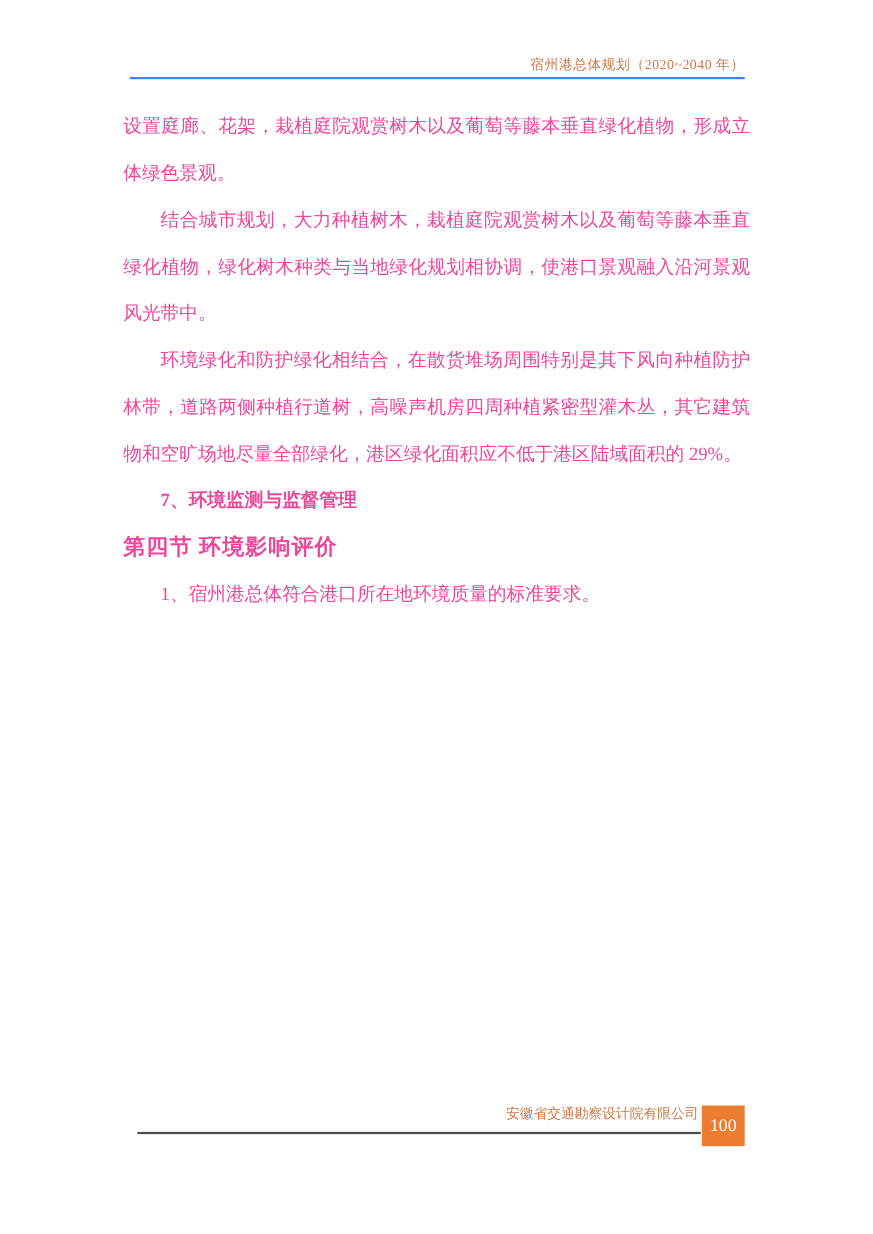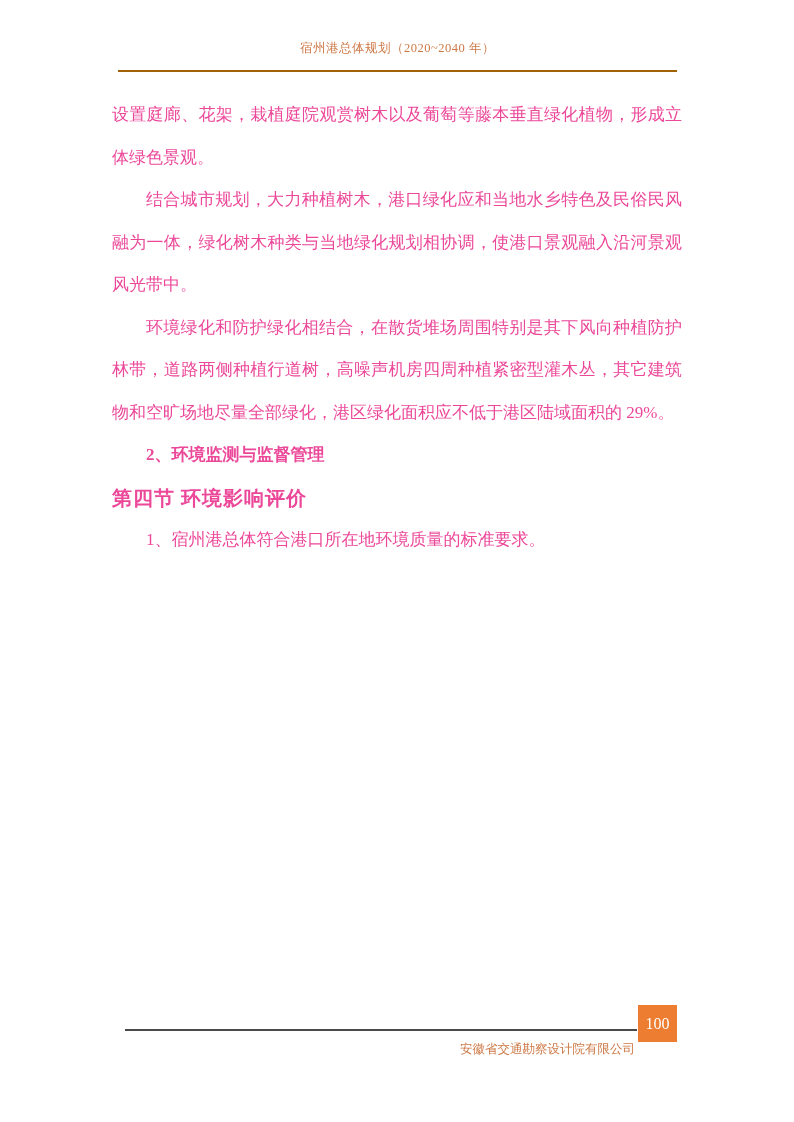--- a/index.html
+++ b/index.html
@@ -13,25 +13,25 @@
     font-family: "Liberation Serif", "DejaVu Serif", serif;
   }
 
   
   .header {
     position: absolute;
     left: 118px;
     top: 0;
     width: 559px;
     height: 72px;
-    border-bottom: 2px solid #a16207;
+    border-bottom: 2px solid #3b82f6;
     display: flex;
     align-items: flex-end;
-    justify-content: center;
-    padding-bottom: 13px;
+    justify-content: flex-end;
+    padding-bottom: 2px;
   }
   .header-title {
     color: #ce7946;
     font-size: 12.5px;
     letter-spacing: 0.5px;
     white-space: nowrap;
   }
 
   
   .doc-body {
@@ -63,21 +63,20 @@
   }
 
   
   .footer-company {
     position: absolute;
     right: 159px;
     top: 1004px;
     color: #ce7946;
     font-size: 12.5px;
     white-space: nowrap;
-    margin-top: 37px;
   }
   .footer-line {
     position: absolute;
     left: 125px;
     top: 1029px;
     width: 512px;
     height: 2px;
     background: #4a4a4a;
   }
   .page-number-box {
@@ -98,23 +97,23 @@
 <body>
 
 <div class="page">
 
   <div class="header">
     <div class="header-title">宿州港总体规划（2020~2040 年）</div>
   </div>
 
   <div class="doc-body">
     <p class="para no-indent">设置庭廊、花架，栽植庭院观赏树木以及葡萄等藤本垂直绿化植物，形成立体绿色景观。</p>
-    <p class="para">结合城市规划，大力种植树木，港口绿化应和当地水乡特色及民俗民风融为一体，绿化树木种类与当地绿化规划相协调，使港口景观融入沿河景观风光带中。</p>
+    <p class="para">结合城市规划，大力种植树木，栽植庭院观赏树木以及葡萄等藤本垂直绿化植物，绿化树木种类与当地绿化规划相协调，使港口景观融入沿河景观风光带中。</p>
     <p class="para">环境绿化和防护绿化相结合，在散货堆场周围特别是其下风向种植防护林带，道路两侧种植行道树，高噪声机房四周种植紧密型灌木丛，其它建筑物和空旷场地尽量全部绿化，港区绿化面积应不低于港区陆域面积的 29%。</p>
-    <h3 class="sub-heading">2、环境监测与监督管理</h3>
+    <h3 class="sub-heading">7、环境监测与监督管理</h3>
     <h2 class="section-heading">第四节 环境影响评价</h2>
     <p class="para">1、宿州港总体符合港口所在地环境质量的标准要求。</p>
   </div>
 
   <div class="footer-company">安徽省交通勘察设计院有限公司</div>
   <div class="footer-line"></div>
   <div class="page-number-box">100</div>
 
 </div>
 

